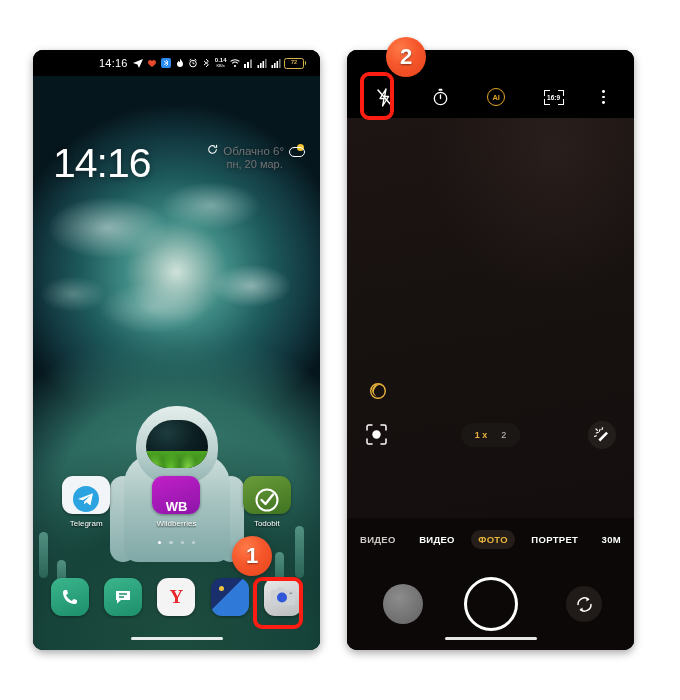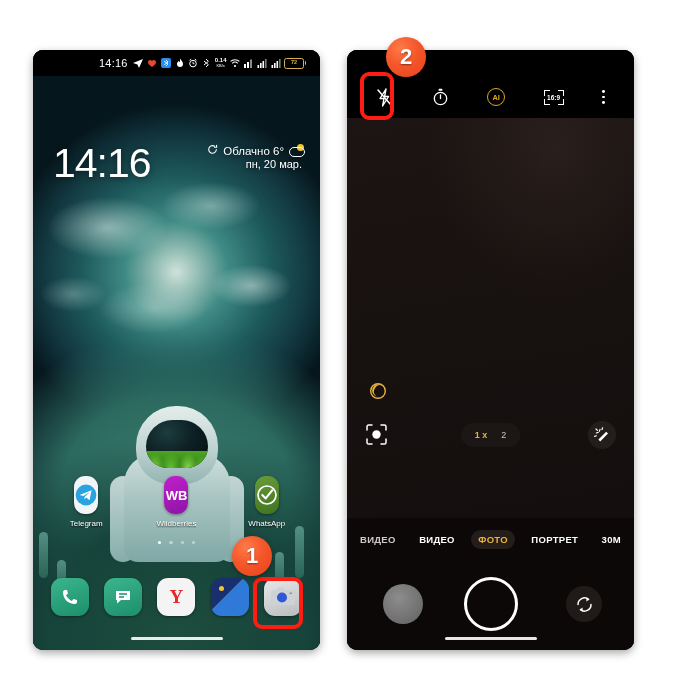--- a/index.html
+++ b/index.html
@@ -86,31 +86,31 @@
       radial-gradient(ellipse 24% 130% at 40% 100%, #63c22c, rgba(99,194,44,0) 70%),
       radial-gradient(ellipse 22% 120% at 68% 100%, #86db45, rgba(134,219,69,0) 70%),
       radial-gradient(ellipse 20% 110% at 90% 100%, #5eb92a, rgba(94,185,42,0) 70%),
       linear-gradient(#4ea523,#2f7a18);
   }
   .cactus{position:absolute;bottom:72px;width:9px;border-radius:5px;
     background:linear-gradient(180deg,#5c9d8e,#2d6a5c);opacity:.85;}
 
   
   .lock-clock{position:absolute;left:20px;top:90px;color:#fff;font-size:41px;font-weight:300;letter-spacing:-1px;text-shadow:0 1px 6px rgba(0,0,0,.5);}
-  .lock-weather{position:absolute;right:16px;top:94px;text-align:right;color:#ffffff;text-shadow:0 1px 4px rgba(0,0,0,.6);}
+  .lock-weather{position:absolute;right:16px;top:94px;text-align:center;color:#737373;text-shadow:0 1px 4px rgba(0,0,0,.6);}
   .lw-row{display:flex;align-items:center;justify-content:flex-end;gap:5px;font-size:11.5px;}
   .lw-date{font-size:11px;margin-top:1px;margin-right:2px;}
   .wicon{width:15px;height:13px;position:relative;display:inline-block;}
   .wicon .sun{position:absolute;right:0;top:0;width:7px;height:7px;border-radius:50%;background:#f4c430;}
   .wicon .cloud{position:absolute;left:0;bottom:0;width:14px;height:8px;border-radius:5px;border:1.3px solid #fff;background:transparent;}
 
   
   .apps{position:absolute;left:0;right:0;bottom:122px;display:flex;justify-content:space-around;padding:0 8px;}
   .app{width:48px;display:flex;flex-direction:column;align-items:center;}
-  .app-ic{width:24px;height:38px;border-radius:11px;display:flex;align-items:center;justify-content:center;box-shadow:0 1px 3px rgba(0,0,0,.4);}
+  .app-ic{width:48px;height:38px;border-radius:11px;display:flex;align-items:flex-end;justify-content:center;box-shadow:0 1px 3px rgba(0,0,0,.4);}
   .app-lb{margin-top:5px;font-size:8px;color:#fff;text-shadow:0 1px 2px rgba(0,0,0,.85);white-space:nowrap;overflow:hidden;text-overflow:ellipsis;max-width:50px;text-align:center;}
   .ic-wa{background:linear-gradient(160deg,#5cd35c,#21b53f);}
   .ic-tg{background:#f2f5f7;}
   .ic-wb{background:linear-gradient(160deg,#c020c8,#8e14a8);color:#fff;font-weight:700;font-size:13px;}
   .ic-ej{background:#1a2233;}
   .ic-td{background:linear-gradient(160deg,#6a9c3a,#3f7320);}
 
   
   .dots{position:absolute;left:0;right:0;bottom:106px;display:flex;justify-content:center;gap:8px;}
   .dot{width:3.4px;height:3.4px;border-radius:50%;background:rgba(255,255,255,.45);}
@@ -311,21 +311,21 @@
       </div>
       <div class="app-lb">Wildberries</div>
     </div>
     <div class="app">
       <div class="app-ic ic-td">
         <svg width="28" height="28" viewBox="0 0 28 28">
             <circle cx="14" cy="14" r="10.5" fill="none" stroke="#fff" stroke-width="2"></circle>
             <path d="M8.5 14 L12.5 18 L20 8.5" stroke="#fff" stroke-width="2.4" fill="none" stroke-linecap="round" stroke-linejoin="round"></path>
           </svg>
       </div>
-      <div class="app-lb">WhatsApp</div>
+      <div class="app-lb">Todobit</div>
     </div>
   </div>
 
   <div class="dots">
     <span class="dot on"></span>
     <span class="dot"></span>
     <span class="dot"></span>
     <span class="dot"></span>
   </div>
 

